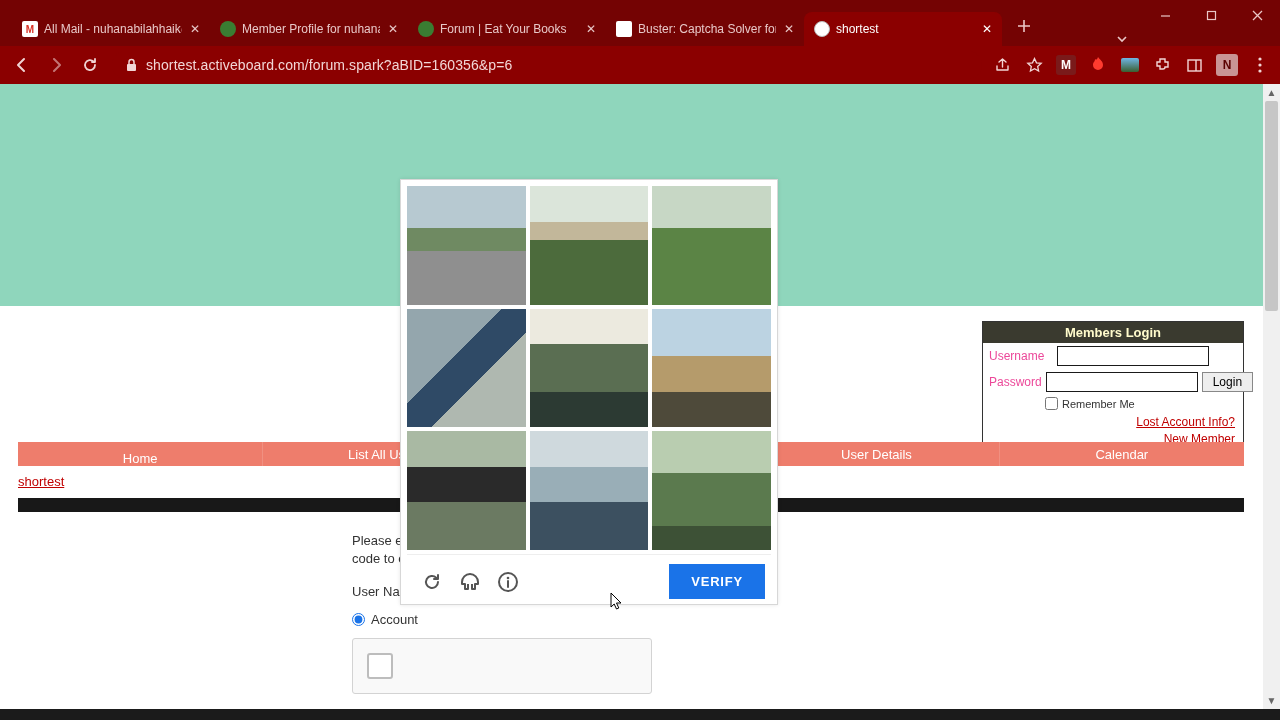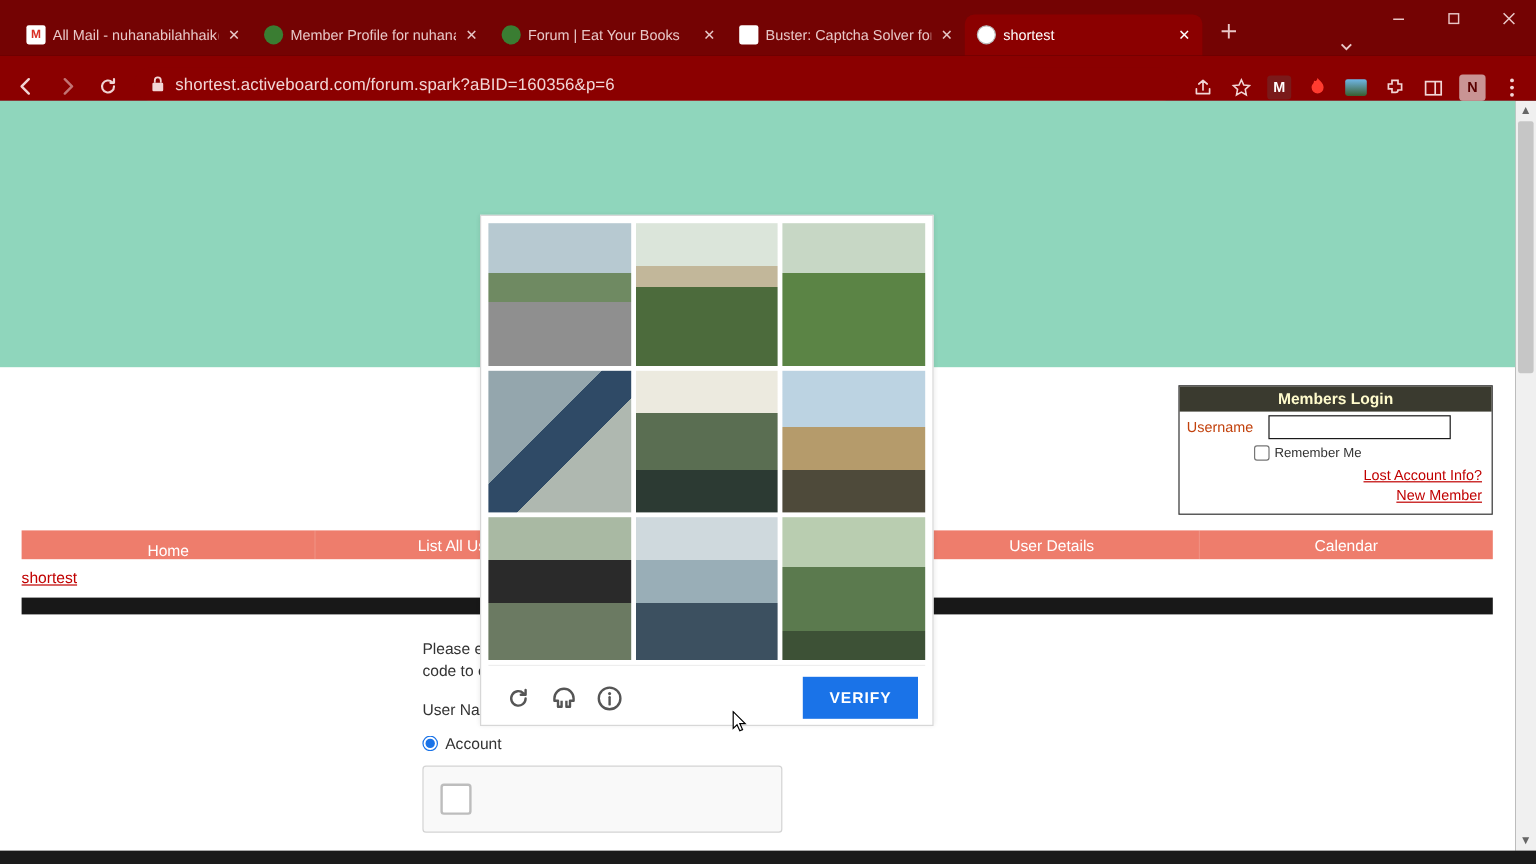--- a/index.html
+++ b/index.html
@@ -12,38 +12,38 @@
   .tab.active { background: #8b0000; color: #fff; }
   .tab .favicon { width: 16px; height: 16px; border-radius: 2px; flex: none; display:inline-flex; align-items:center; justify-content:center; font-size:10px; }
   .tab .label { flex: 1; white-space: nowrap; overflow: hidden; text-overflow: clip; }
   .tab .close { width: 14px; height: 14px; flex: none; color: #e8c8c8; display:flex; align-items:center; justify-content:center; }
   .tab.active .close { color:#fff; }
   .newtab { width: 28px; height: 28px; margin: 0 6px 3px 8px; display:flex; align-items:center; justify-content:center; color:#eac7c7; cursor:pointer; }
   .wincontrols { display:flex; height: 32px; margin-top:-34px; align-self:flex-start; }
   .wc { width: 46px; display:flex; align-items:center; justify-content:center; color:#e9c7c7; cursor:pointer; font-size:11px; }
   .chev { width:40px; display:flex; align-items:center; justify-content:center; color:#e9c7c7; }
 
-  .toolbar { height: 38px; background: #8b0000; display:flex; align-items:flex-end; padding: 0 10px; gap: 10px; color:#f0d4d4; }
+  .toolbar { height: 38px; background: #8b0000; display:flex; align-items:center; padding: 0 10px; gap: 10px; color:#f0d4d4; }
   .navbtn { width:24px; height:24px; display:flex; align-items:center; justify-content:center; cursor:pointer; color:#f0d4d4; }
   .addr { flex:1; display:flex; align-items:center; height:28px; background:#8b0000; border-radius:14px; padding:0 4px 0 12px; gap:8px; color:#f2d6d6; font-size:14px; }
   .addr .lock { width:14px; display:flex; align-items:center; justify-content:center; }
   .addr .url { flex:1; white-space:nowrap; overflow:hidden; font-size:14px; letter-spacing:0.1px; }
   .tb-icons { display:flex; gap:12px; align-items:center; }
   .tbi { width:20px; height:20px; display:flex; align-items:center; justify-content:center; cursor:pointer; color:#f2d6d6; font-size:14px; }
   .avatar { width:22px; height:22px; background:#c99494; color:#5b0000; font-weight:700; font-size:12px; display:flex; align-items:center; justify-content:center; border-radius:3px; }
 
   
   .viewport { position: relative; width: 1263px; height: calc(720px - 46px - 38px - 11px); background:#fff; overflow:hidden; }
   .page-top { height: 222px; background: #8fd6bc; }
 
   
   .members { position:absolute; right:19px; top:237px; width:262px; border:1px solid #333; background:#fff; font-size:12px; }
   .members-hd { background:#3a3a2f; color:#fffbcc; text-align:center; font-weight:700; padding:3px 16px; font-size:13px; }
   .mrow { display:flex; align-items:center; gap:4px; padding:3px 6px; }
-  .mrow label { width:64px; color:#c2410c; }
+  .mrow label { width:64px; color:#ec4899; }
   .mrow input[type=text], .mrow input[type=password] { border:1px solid #1a1a1a; height:20px; width:152px; padding:1px 3px; font-size:12px; }
   .loginbtn { border:1px solid #888; background:#eee; padding:2px 10px; font-size:12px; cursor:pointer; }
   .rem { padding:2px 6px 2px 62px; display:flex; gap:4px; align-items:center; font-size:11px; color:#333;}
   .mlinks { text-align:right; padding:2px 8px 6px; font-size:12px; }
   .mlinks a { color:#c00000; text-decoration:underline; display:block; line-height:1.4; }
 
   
   .navstrip { position:absolute; left:18px; right:19px; top:358px; height:24px; background:#ee7d6c; display:flex; color:#fff; font-size:13px; }
   .navcell { flex:1; display:flex; align-items:center; justify-content:center; border-left:1px solid rgba(255,255,255,0.15); cursor:pointer; }
   .navcell:first-child { border-left:none;align-items:flex-end; }
@@ -225,20 +225,25 @@
 </div>
 
 <div class="viewport">
   <div class="page-top"></div>
 
   <div class="members">
     <div class="members-hd">Members Login</div>
     <div class="mrow">
       <label>Username</label>
       <input type="text" value="" style="">
+    </div>
+    <div class="mrow">
+      <label>Password</label>
+      <input type="password" value="" style="">
+      <button class="loginbtn">Login</button>
     </div>
     <div class="rem">
       <input type="checkbox" style="">
       <span>Remember Me</span>
     </div>
     <div class="mlinks">
       <a href="#">Lost Account Info?</a>
       <a href="#">New Member</a>
     </div>
   </div>

